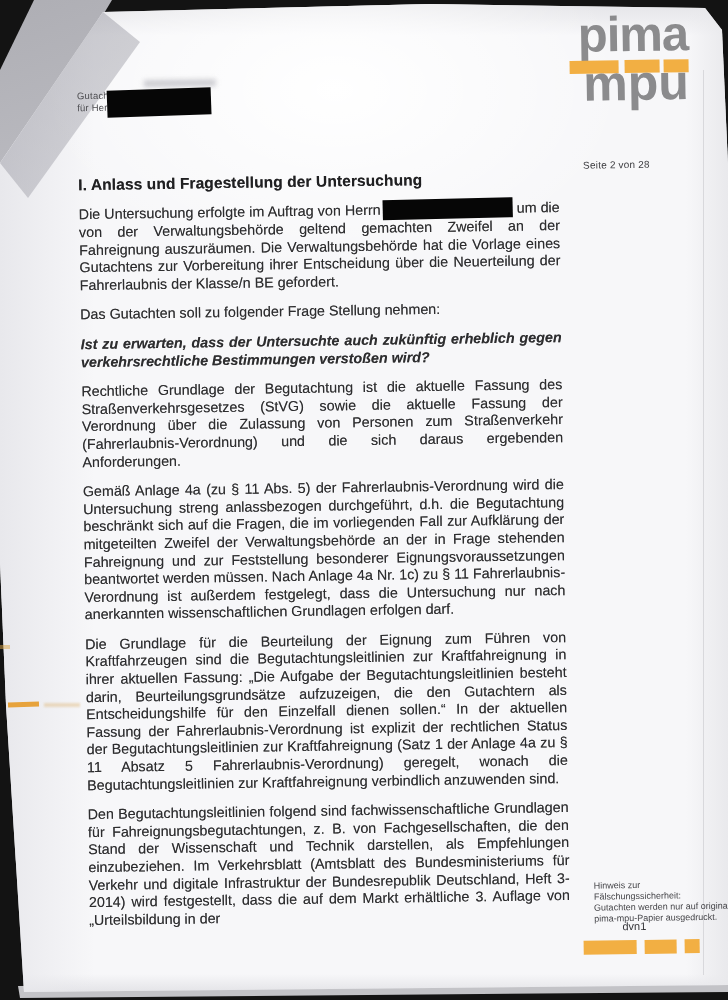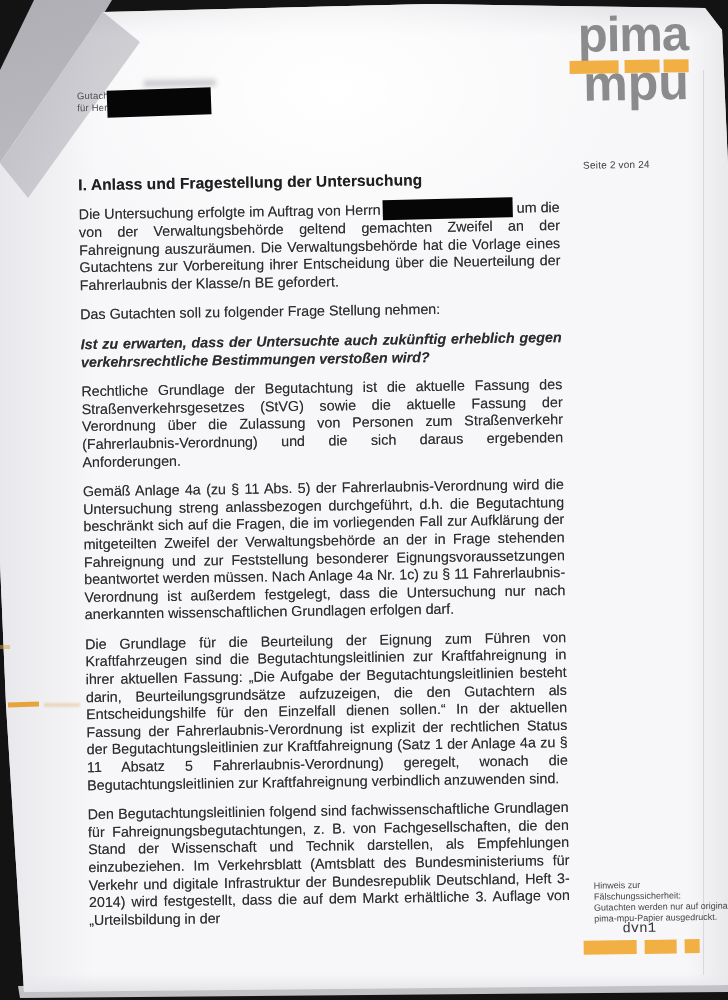--- a/index.html
+++ b/index.html
@@ -52,21 +52,21 @@
            text-shadow:0 0 .5px rgba(30,30,30,.55);}
 
   .body-text{left:83px;top:200px;width:481px;color:#2d2d2f;}
   .body-text p{margin:0 0 12px 0;text-align:justify;font-size:14.3px;line-height:17.6px;
                text-shadow:0 0 .5px rgba(40,40,40,.55);}
   .body-text p.question{font-weight:bold;font-style:italic;}
   .redaction-inline{display:inline-block;width:130px;height:20px;background:#060606;
                     vertical-align:-5px;transform:rotate(-.5deg);margin:0 4px 0 2px;}
 
   .footnote{left:588px;top:884px;width:136px;font-size:9px;line-height:11px;color:#454549;}
-  .footnote-code{left:616px;top:924px;font-size:14px;color:#333337;font-family:Liberation Mono, monospace;}
+  .footnote-code{left:616px;top:924px;font-size:11px;color:#333337;}
   .footer-bars{left:577px;top:944px;display:flex;}
   .footer-bars span{height:14px;background:#F2AF43;}
   .footer-bars .b1{width:53px;margin-right:8px;}
   .footer-bars .b2{width:32px;margin-right:8px;}
   .footer-bars .b3{width:15px;}
 
   .edge-tick-1{left:8px;top:702px;width:31px;height:5px;background:#E7A33C;transform:rotate(-2deg);}
   .edge-tick-1b{left:44px;top:703px;width:36px;height:4px;background:rgba(215,160,70,.3);filter:blur(1px);}
   .edge-tick-2{left:0;top:645px;width:10px;height:4px;background:rgba(220,165,70,.5);}
 </style>
@@ -92,21 +92,21 @@
     <div class="abs redaction-big"></div>
 
     <div class="abs logo-word logo-pima">pima</div>
     <div class="abs logo-bars">
       <span class="b1"></span>
       <span class="b2"></span>
       <span class="b3"></span>
     </div>
     <div class="abs logo-word logo-mpu">mpu</div>
 
-    <div class="abs page-indicator">Seite 2 von 24</div>
+    <div class="abs page-indicator">Seite 2 von 28</div>
 
     <div class="abs heading">I. Anlass und Fragestellung der Untersuchung</div>
 
     <div class="abs body-text">
       <p><span>Die Untersuchung erfolgte im Auftrag von Herrn</span><span class="redaction-inline"></span><span>um die von der Verwaltungsbehörde geltend gemachten Zweifel an der Fahreignung auszuräumen. Die Verwaltungsbehörde hat die Vorlage eines Gutachtens zur Vorbereitung ihrer Entscheidung über die Neuerteilung der Fahrerlaubnis der Klasse/n BE gefordert.</span></p>
       <p>Das Gutachten soll zu folgender Frage Stellung nehmen:</p>
       <p class="question">Ist zu erwarten, dass der Untersuchte auch zukünftig erheblich gegen verkehrsrechtliche Bestimmungen verstoßen wird?</p>
       <p>Rechtliche Grundlage der Begutachtung ist die aktuelle Fassung des Straßenverkehrsgesetzes (StVG) sowie die aktuelle Fassung der Verordnung über die Zulassung von Personen zum Straßenverkehr (Fahrerlaubnis-Verordnung) und die sich daraus ergebenden Anforderungen.</p>
       <p>Gemäß Anlage 4a (zu § 11 Abs. 5) der Fahrerlaubnis-Verordnung wird die Untersuchung streng anlassbezogen durchgeführt, d.h. die Begutachtung beschränkt sich auf die Fragen, die im vorliegenden Fall zur Aufklärung der mitgeteilten Zweifel der Verwaltungsbehörde an der in Frage stehenden Fahreignung und zur Feststellung besonderer Eignungsvoraussetzungen beantwortet werden müssen. Nach Anlage 4a Nr. 1c) zu § 11 Fahrerlaubnis-Verordnung ist außerdem festgelegt, dass die Untersuchung nur nach anerkannten wissenschaftlichen Grundlagen erfolgen darf.</p>
       <p>Die Grundlage für die Beurteilung der Eignung zum Führen von Kraftfahrzeugen sind die Begutachtungsleitlinien zur Kraftfahreignung in ihrer aktuellen Fassung: „Die Aufgabe der Begutachtungsleitlinien besteht darin, Beurteilungsgrundsätze aufzuzeigen, die den Gutachtern als Entscheidungshilfe für den Einzelfall dienen sollen.“ In der aktuellen Fassung der Fahrerlaubnis-Verordnung ist explizit der rechtlichen Status der Begutachtungsleitlinien zur Kraftfahreignung (Satz 1 der Anlage 4a zu § 11 Absatz 5 Fahrerlaubnis-Verordnung) geregelt, wonach die Begutachtungsleitlinien zur Kraftfahreignung verbindlich anzuwenden sind.</p>

